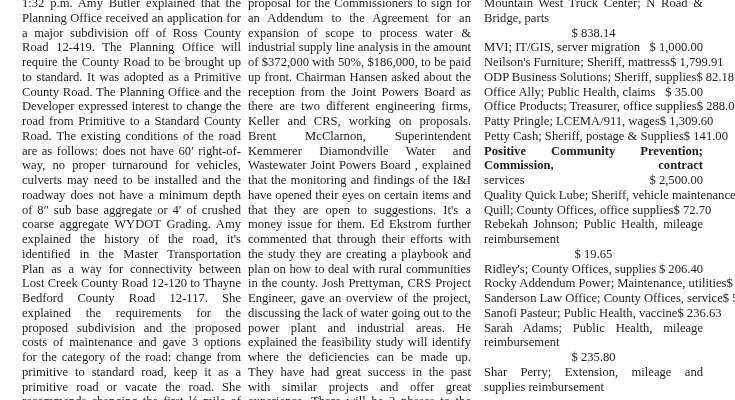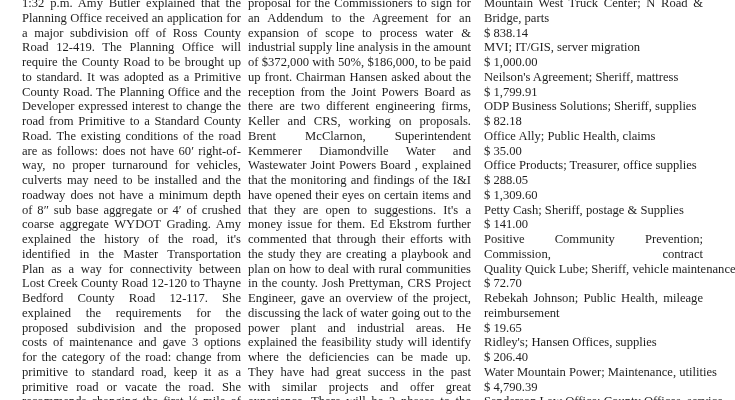--- a/index.html
+++ b/index.html
@@ -9,24 +9,24 @@
     font-family: "Liberation Serif", "DejaVu Serif", serif;
     font-size: 12.6px; line-height: 14.75px;
     position: relative;
   }
   .col { position: absolute; top: -4px; }
   .col-left { left: 22px; width: 219px; }
   .col-mid { left: 248px; width: 223px; }
   .col-right { left: 484px; width: 219px; }
   p.just { margin: 0; text-align: justify; text-align-last: left; }
   .entry { margin: 0; }
-  .entry .line { display: flex; justify-content: space-between; white-space: nowrap; flex-direction: column; }
+  .entry .line { display: flex; justify-content: space-between; white-space: nowrap; }
   .entry .desc { text-align: justify; }
-  .entry .amt-row { text-align: left; }
-  .entry.wrap .desc { text-align: justify; text-align-last: justify; }
+  .entry .amt-row { text-align: center; }
+  .entry.wrap .desc { text-align: justify; text-align-last: justify; font-weight: bold; }
   .amt { white-space: nowrap; }
 </style>
 </head>
 <body>
 
 <div class="col col-left">
   <p class="just">1:32 p.m.  Amy Butler explained that the Planning Office received an application for a major subdivision off of Ross County Road 12-419.  The Planning Office will require the County Road to be brought up to standard.  It was adopted as a Primitive County Road.  The Planning Office and the Developer expressed interest to change the road from Primitive to a Standard County Road.  The existing conditions of the road are as follows:  does not have 60′ right-of-way, no proper turnaround for vehicles, culverts may need to be installed and the roadway does not have a minimum depth of 8″ sub base aggregate or 4′ of crushed coarse aggregate WYDOT Grading.  Amy explained the history of the road, it's identified in the Master Transportation Plan as a way for connectivity between Lost Creek County Road 12-120 to Thayne Bedford County Road 12-117.  She explained the requirements for the proposed subdivision and the proposed costs of maintenance and gave 3 options for the category of the road:  change from primitive to standard road, keep it as a primitive road or vacate the road.   She recommends changing the first ½ mile of the road from primitive to standard.   Public comments were received from the following:   Marlowe Scherbel, Surveyor Scherbel, commented on the history of the road, explaining that over time when the subdivisions were created, easements were given on the plats with the intention of Ross Road becoming a county road.  He explained if the road is vacated, it will take away access to some landowners and would not recommend vacating the road.   He encouraged the Commission to change the road from primitive to standard. Debra Heiner, landowner off of Thayne Bedford Road, commented that Ross Road ends where her land begins. Candace Huskey, landowner off of Ross Road, asked if it will stay a gravel road or become blacktop.   Amy's recommendation is for it to remain gravel with dust suppression applied and maintained by the county.  Debra</p>
 </div>
 
 <div class="col col-mid">
@@ -40,21 +40,21 @@
       <div class="amt-row"><span class="amt">$ 838.14</span></div>
     </div>
     <div class="entry">
       <div class="line">
         <span>MVI; IT/GIS, server migration</span>
         <span class="amt">$ 1,000.00</span>
       </div>
     </div>
     <div class="entry">
       <div class="line">
-        <span>Neilson's Agreement; Sheriff, mattress</span>
+        <span>Neilson's Furniture; Sheriff, mattress</span>
         <span class="amt">$ 1,799.91</span>
       </div>
     </div>
     <div class="entry">
       <div class="line">
         <span>ODP Business Solutions; Sheriff, supplies</span>
         <span class="amt">$ 82.18</span>
       </div>
     </div>
     <div class="entry">
@@ -64,62 +64,74 @@
       </div>
     </div>
     <div class="entry">
       <div class="line">
         <span>Office Products; Treasurer, office supplies</span>
         <span class="amt">$ 288.05</span>
       </div>
     </div>
     <div class="entry">
       <div class="line">
+        <span>Patty Pringle; LCEMA/911, wages</span>
         <span class="amt">$ 1,309.60</span>
       </div>
     </div>
     <div class="entry">
       <div class="line">
         <span>Petty Cash; Sheriff, postage &amp; Supplies</span>
         <span class="amt">$ 141.00</span>
       </div>
     </div>
     <div class="entry wrap">
       <div class="desc">Positive Community Prevention; Commission, contract</div>
+      <div class="line">
+        <span>services</span>
+        <span class="amt">$ 2,500.00</span>
+      </div>
     </div>
     <div class="entry">
       <div class="line">
         <span>Quality Quick Lube; Sheriff, vehicle maintenance</span>
       </div>
     </div>
     <div class="entry">
       <div class="line">
+        <span>Quill; County Offices, office supplies</span>
         <span class="amt">$ 72.70</span>
       </div>
     </div>
     <div class="entry">
       <div class="desc">Rebekah Johnson; Public Health, mileage reimbursement</div>
       <div class="amt-row"><span class="amt">$ 19.65</span></div>
     </div>
     <div class="entry">
       <div class="line">
-        <span>Ridley's; Hansen Offices, supplies</span>
+        <span>Ridley's; County Offices, supplies</span>
         <span class="amt">$ 206.40</span>
       </div>
     </div>
     <div class="entry">
       <div class="line">
-        <span>Water Mountain Power; Maintenance, utilities</span>
+        <span>Rocky Addendum Power; Maintenance, utilities</span>
         <span class="amt">$ 4,790.39</span>
       </div>
     </div>
     <div class="entry">
       <div class="line">
         <span>Sanderson Law Office; County Offices, service</span>
         <span class="amt">$ 570.00</span>
+      </div>
+    </div>
+    <div class="entry">
+      <div class="line">
+        <span>Sanofi Pasteur; Public Health, vaccine</span>
+        <span class="amt">$ 236.63</span>
       </div>
     </div>
     <div class="entry">
       <div class="desc">Sarah Adams; Public Health, mileage reimbursement</div>
       <div class="amt-row"><span class="amt">$ 235.80</span></div>
     </div>
     <div class="entry">
       <div class="desc">Shar Perry; Extension, mileage and supplies reimbursement</div>
     </div>
   </div>

